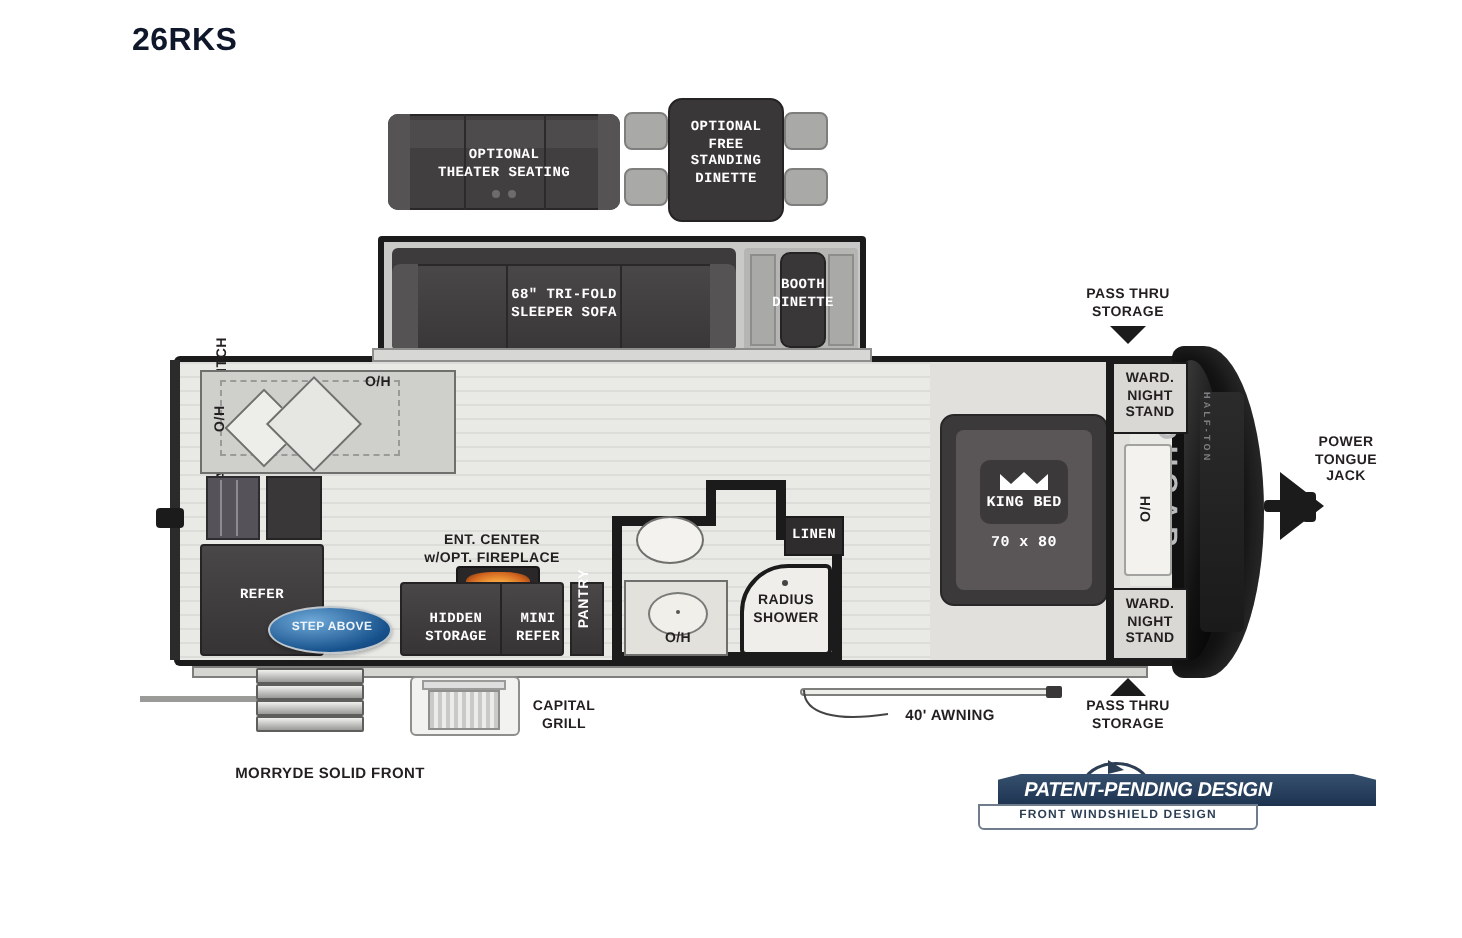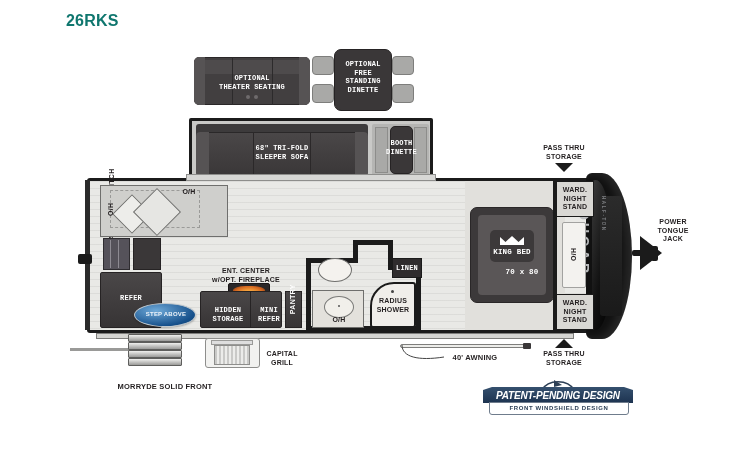--- a/index.html
+++ b/index.html
@@ -6,21 +6,21 @@
   body{
     width:731px;height:469px;background:#ffffff;
     font-family:"Liberation Sans",sans-serif;
     overflow:hidden;position:relative;
   }
   #stage{position:absolute;left:0;top:0;width:731px;height:469px;}
 
   
   #model-title{
     position:absolute;left:66px;top:12px;
-    font-size:16px;font-weight:700;color:#0f766e;letter-spacing:.2px;
+    font-size:16px;font-weight:700;color:#0f172a;letter-spacing:.2px;
   }
 
   
   .abs{position:absolute;box-sizing:border-box;}
   .lbl{
     position:absolute;font-size:7px;font-weight:700;color:#231f20;
     text-align:center;line-height:8.5px;letter-spacing:.2px;
     white-space:pre-line;
   }
   .lbl.white{color:#ffffff;font-family:Liberation Mono, monospace;}
@@ -226,21 +226,21 @@
   }
   #bed-inner{
     left:478px;top:215px;width:68px;height:80px;
     background:#5a5657;border-radius:4px;
   }
   #bed-badge{
     left:490px;top:230px;width:44px;height:32px;background:#3c393a;border-radius:5px;
   }
   #crown{left:499px;top:235px;width:26px;height:11px;}
   #kingbed-lbl{left:486px;top:248px;width:52px;}
-  #bedsize-lbl{left:496px;top:268px;width:52px;}
+  #bedsize-lbl{left:486px;top:268px;width:52px;}
 
   #ward-top{left:556px;top:181px;width:38px;height:36px;background:#d9d8d4;border:1px solid #1b1b1b;}
   #ward-bot{left:556px;top:294px;width:38px;height:36px;background:#d9d8d4;border:1px solid #1b1b1b;}
   #ward-top-lbl{left:556px;top:186px;width:38px;}
   #ward-bot-lbl{left:556px;top:299px;width:38px;}
   #oh-bed-box{
     left:562px;top:222px;width:24px;height:66px;background:#f3f2ef;border:1px solid #a2a2a0;border-radius:2px;
   }
   #oh-bed-lbl{left:562px;top:250px;width:24px;transform:rotate(-90deg);transform-origin:center center;}
   #bed-slide-edge{left:553px;top:181px;width:4px;height:149px;background:#1b1b1b;}
@@ -268,23 +268,24 @@
   .tri-down{position:absolute;width:0;height:0;border-left:9px solid transparent;
      border-right:9px solid transparent;border-top:9px solid #1b1b1b;}
   .tri-up{position:absolute;width:0;height:0;border-left:9px solid transparent;
      border-right:9px solid transparent;border-bottom:9px solid #1b1b1b;}
 
   #power-lbl{left:640px;top:218px;width:66px;}
 
   
   #patent-badge{left:483px;top:383px;width:150px;height:30px;}
   #patent-top{
-    position:absolute;left:0;top:4px;width:150px;height:16px;
+    position:absolute;left:16px;top:4px;width:150px;height:16px;
     background:linear-gradient(180deg,#35506e,#1d3350);
     clip-path:polygon(0 18%,6% 0,94% 0,100% 18%,100% 100%,0 100%);
+    padding-left:39px;
   }
   #patent-top span{
     position:absolute;left:0;top:3px;width:150px;text-align:center;
     font-size:10px;font-weight:700;font-style:italic;color:#ffffff;letter-spacing:-.2px;
   }
   #patent-bot{
     position:absolute;left:6px;top:19px;width:138px;height:11px;
     background:#ffffff;border:1px solid #6f7c8c;border-radius:0 0 3px 3px;
   }
   #patent-bot span{

